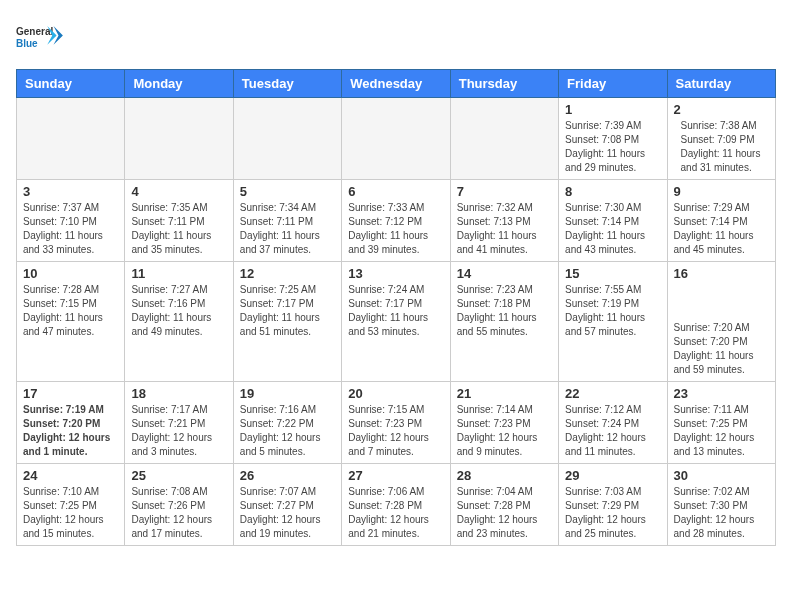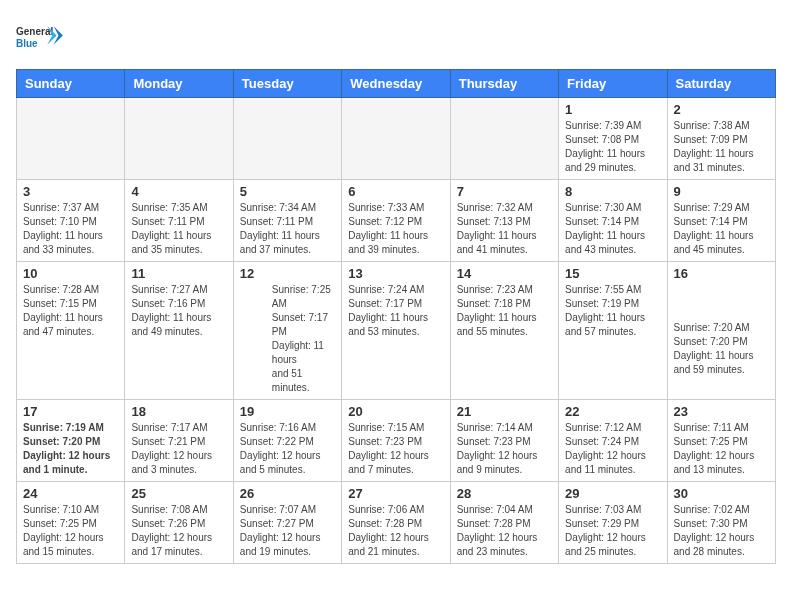--- a/index.html
+++ b/index.html
@@ -113,21 +113,21 @@
         <td class="empty"></td>
         <td>
           <span class="day-number">1</span>
           <div class="day-info" style="white-space: pre-wrap;">Sunrise: 7:39 AM
 Sunset: 7:08 PM
 Daylight: 11 hours
 and 29 minutes.</div>
         </td>
         <td>
           <span class="day-number">2</span>
-          <div class="day-info" style="white-space: pre-wrap;">Sunrise: 7:38 AM
+          <div class="day-info" style="white-space: pre-wrap; margin-left: 7px;">Sunrise: 7:38 AM
 Sunset: 7:09 PM
 Daylight: 11 hours
 and 31 minutes.</div>
         </td>
       </tr>
       <tr>
         <td>
           <span class="day-number">3</span>
           <div class="day-info" style="white-space: pre-wrap;">Sunrise: 7:37 AM
 Sunset: 7:10 PM
@@ -187,21 +187,21 @@
         </td>
         <td>
           <span class="day-number">11</span>
           <div class="day-info" style="white-space: pre-wrap;">Sunrise: 7:27 AM
 Sunset: 7:16 PM
 Daylight: 11 hours
 and 49 minutes.</div>
         </td>
         <td>
           <span class="day-number">12</span>
-          <div class="day-info" style="white-space: pre-wrap; margin-left: 32px;">Sunrise: 7:25 AM
+          <div class="day-info" style="white-space: pre-wrap;">Sunrise: 7:25 AM
 Sunset: 7:17 PM
 Daylight: 11 hours
 and 51 minutes.</div>
         </td>
         <td>
           <span class="day-number">13</span>
           <div class="day-info" style="white-space: pre-wrap;">Sunrise: 7:24 AM
 Sunset: 7:17 PM
 Daylight: 11 hours
 and 53 minutes.</div>

